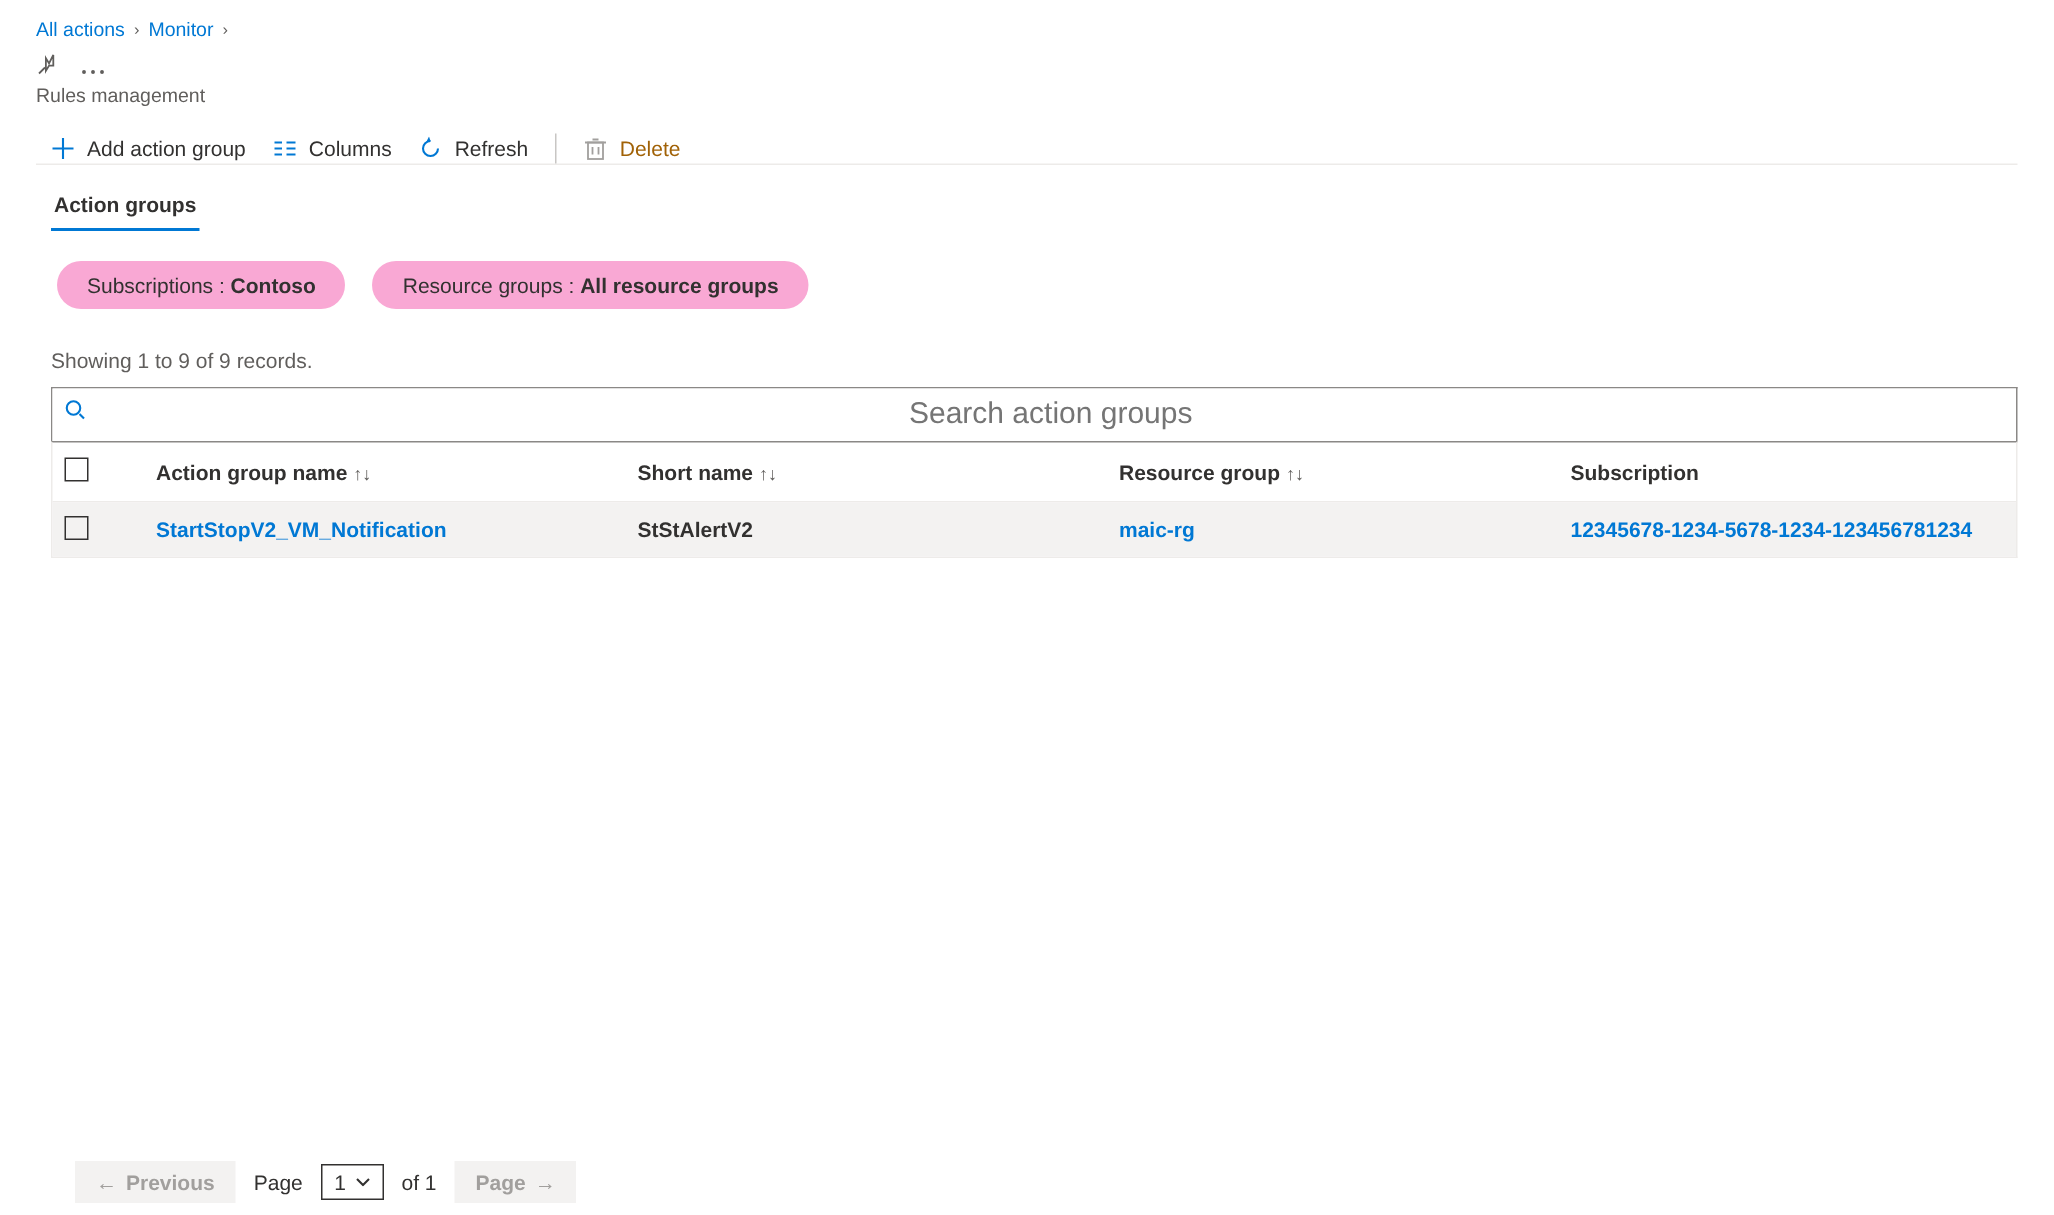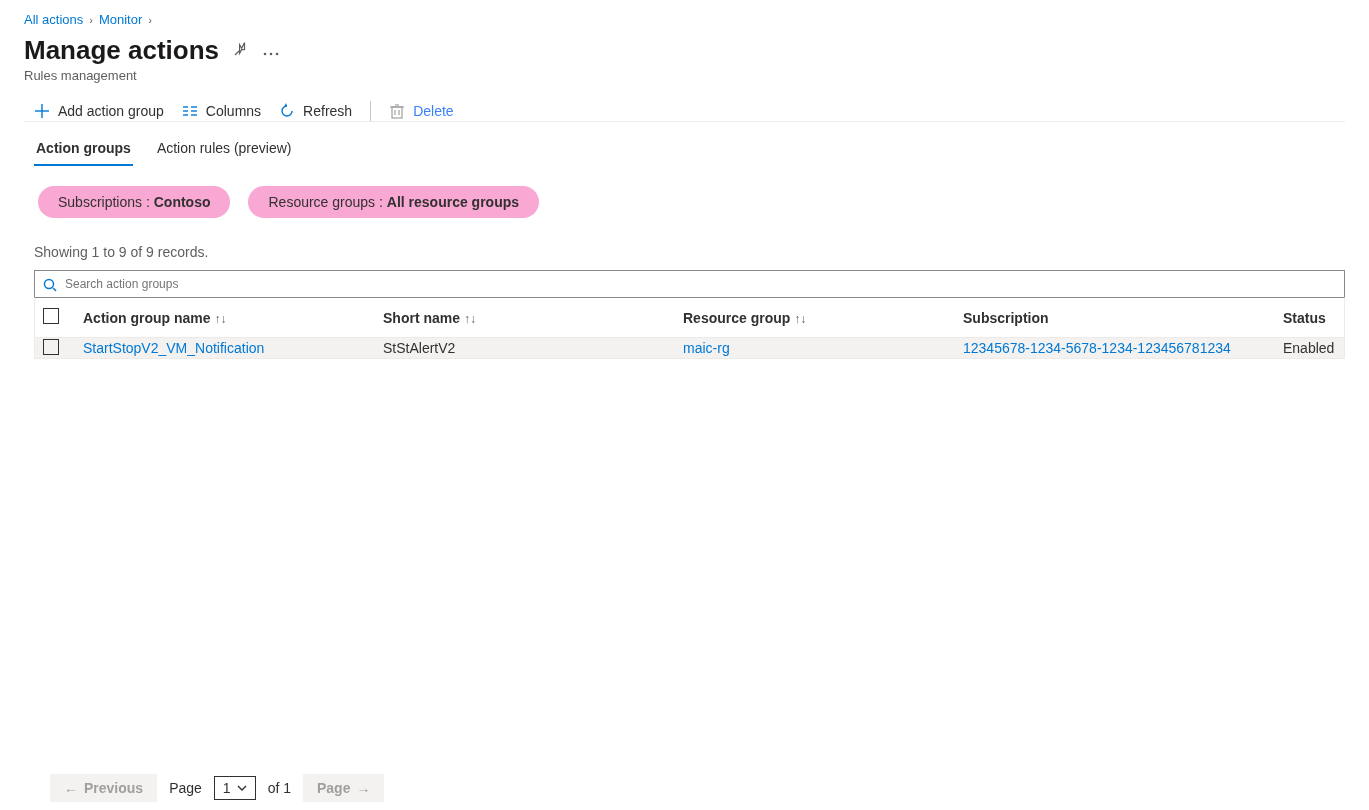--- a/index.html
+++ b/index.html
@@ -7,59 +7,58 @@
 .page { padding: 12px 24px 0 24px; }
 .breadcrumb { display: flex; align-items: center; gap: 6px; font-size: 13px; margin-bottom: 8px; }
 .breadcrumb a { color: #0078d4; text-decoration: none; }
 .breadcrumb .chev { color: #605e5c; font-size: 11px; }
 .title-row { display: flex; align-items: center; gap: 14px; }
 .title { font-size: 26px; font-weight: 600; color: #1b1a19; }
 .pin-icon, .more-icon { color: #605e5c; cursor: pointer; }
 .subtitle { font-size: 13px; color: #605e5c; margin-top: 2px; margin-bottom: 18px; }
 .toolbar { display: flex; align-items: center; gap: 18px; padding-left: 10px; padding-bottom: 0; border-bottom: 1px solid #edebe9; }
 .toolbar-btn { display: flex; align-items: center; gap: 8px; cursor: pointer; color: #323130; }
-.toolbar-btn.disabled { color: #3b82f6; cursor: default; }
+.toolbar-btn.disabled { color: #a16207; cursor: default; }
 .toolbar-sep { width: 1px; height: 20px; background: #c8c6c4; }
 .tb-ico { width: 16px; height: 16px; display:flex; align-items:center; justify-content:center; }
 .tabs { display: flex; gap: 22px; padding: 10px 0 0 10px; margin-bottom: 20px; }
 .tab { padding: 8px 2px; cursor: pointer; color: #323130; border-bottom: 2px solid transparent; }
 .tab.active { border-bottom: 2px solid #0078d4; font-weight: 600; }
 .pills { display: flex; gap: 18px; padding-left: 14px; margin-bottom: 26px; }
 .pill { background: #f9a8d4; border-radius: 18px; padding: 8px 20px; font-size: 14px; cursor:pointer; }
 .pill b { font-weight: 600; }
 .records-text { padding-left: 10px; color: #605e5c; margin-bottom: 10px; }
 .search-wrap { position: relative; margin-left: 10px; border: 1px solid #8a8886; border-bottom: none; }
 .search-wrap svg { position: absolute; left: 8px; top: 7px; }
-.search-input { width: 100%; border: none; padding: 6px 8px 6px 30px; font-size: 12px; color: #605e5c; outline: none; }
+.search-input { width: 100%; border: none; padding: 6px 8px 6px 30px; font-size: 20px; color: #605e5c; outline: none; text-align: center; }
 .table { margin-left: 10px; border: 1px solid #edebe9; border-top: 1px solid #8a8886; }
-.thead, .trow { display: grid; grid-template-columns: 40px 300px 300px 280px 320px 100px; align-items: center; }
+.thead, .trow { display: grid; grid-template-columns: 40px 300px 300px 280px 320px 100px; align-items: center; gap: 21px; }
 .thead { height: 40px; border-bottom: 1px solid #edebe9; font-weight: 600; font-size: 14px; }
 .th, .td { padding: 0 8px; white-space: nowrap; }
 .th .sort { color: #605e5c; font-size: 12px; margin-left: 4px; }
-.trow { height: 20px; background: #f3f2f1; }
+.trow { height: 36px; background: #f3f2f1; font-weight: bold; }
 .checkbox { width: 16px; height: 16px; border: 1px solid #323130; display: inline-block; cursor:pointer; }
 .link { color: #0078d4; text-decoration: none; }
 .pager { position: fixed; bottom: 8px; left: 50px; display: flex; align-items: center; gap: 12px; }
 .pg-btn { background: #f3f2f1; color: #a19f9d; padding: 6px 14px; border: none; font-size: 14px; font-weight:600; cursor:default; display:flex; align-items:center; gap:6px; }
 .pg-label { font-size: 14px; }
 .pg-select { border: 1px solid #323130; padding: 3px 8px; font-size: 14px; display:flex; align-items:center; gap:6px; cursor:pointer; }
 </style>
 </head>
 <body>
 
 <div class="page">
   <div class="breadcrumb">
     <a href="#">All actions</a>
     <span class="chev">›</span>
     <a href="#">Monitor</a>
     <span class="chev">›</span>
   </div>
 
   <div class="title-row">
-    <h1 class="title">Manage actions</h1>
     <span class="pin-icon">
       <svg width="16" height="16" viewBox="0 0 16 16" fill="none" stroke="#605e5c" stroke-width="1.2">
         <path d="M6 1 L11 6 L9 8 L10 12 L4 6 L8 7 L6 1 Z" transform="rotate(45 8 8)"></path>
         <line x1="6" y1="10" x2="2" y2="14"></line>
       </svg>
     </span>
     <span class="more-icon">
       <svg width="16" height="4" viewBox="0 0 16 4" fill="#605e5c">
           <circle cx="2" cy="2" r="1.3"></circle>
           <circle cx="8" cy="2" r="1.3"></circle>
@@ -111,21 +110,20 @@
             <line x1="5" y1="7" x2="5" y2="12"></line>
             <line x1="9" y1="7" x2="9" y2="12"></line>
           </svg>
       </span>
       <span>Delete</span>
     </div>
   </div>
 
   <div class="tabs">
     <div class="tab active">Action groups</div>
-    <div class="tab">Action rules (preview)</div>
   </div>
 
   <div class="pills">
     <div class="pill">
       <span>Subscriptions : </span><b>Contoso</b>
     </div>
     <div class="pill">
       <span>Resource groups : </span><b>All resource groups</b>
     </div>
   </div>

